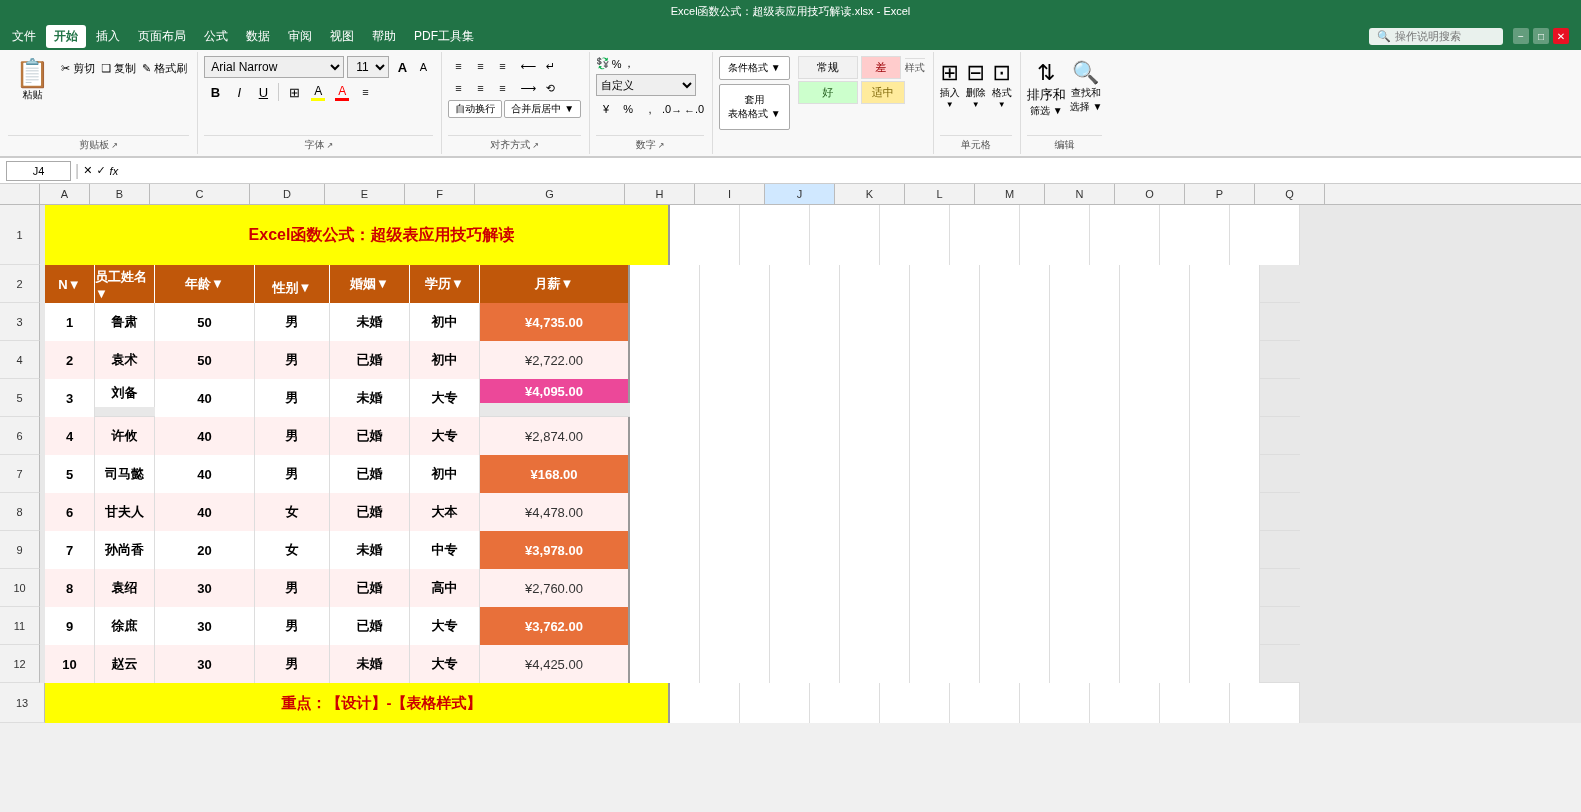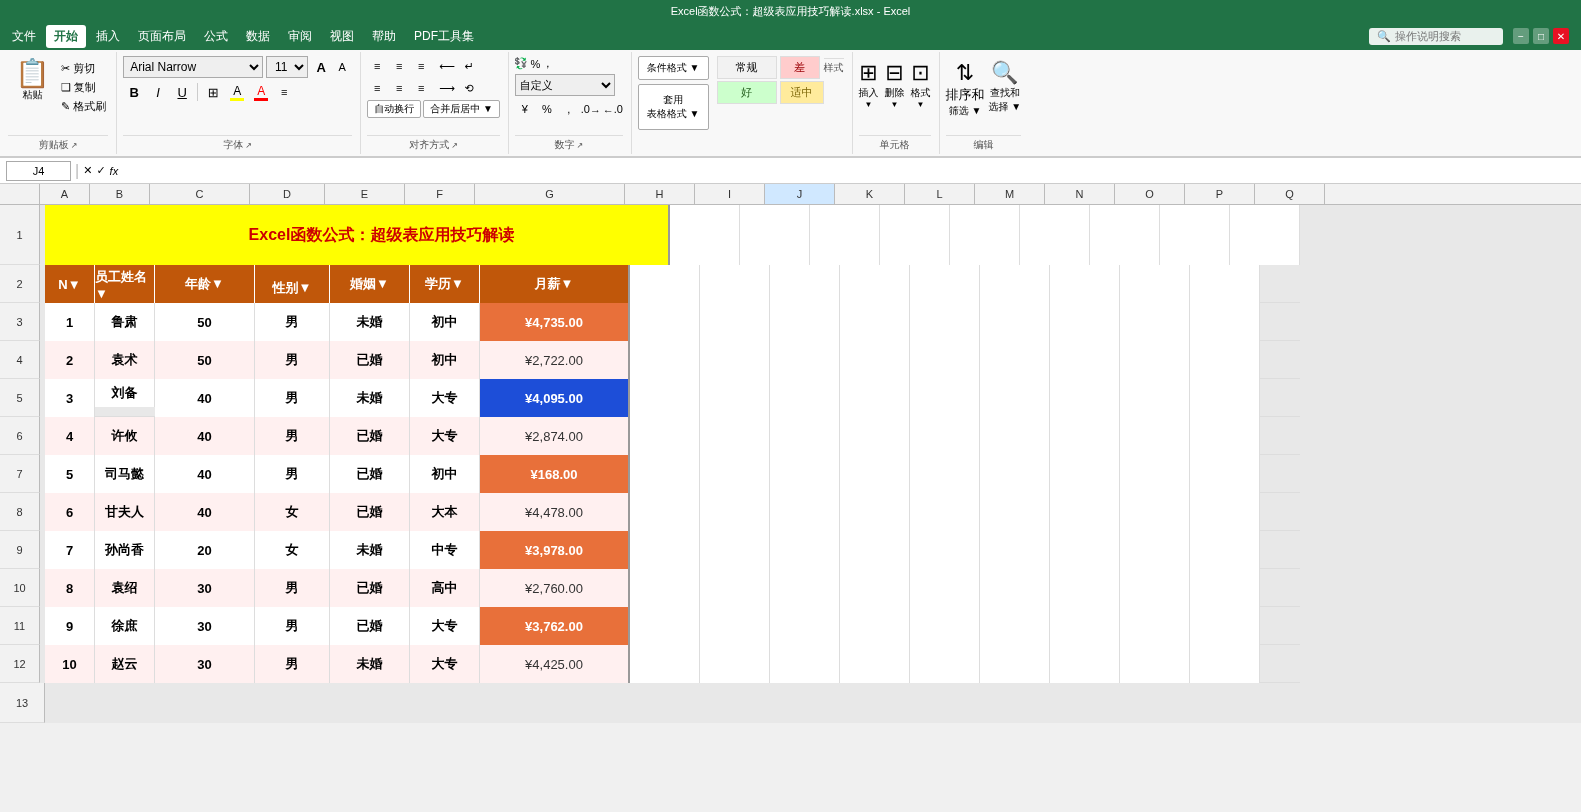--- a/index.html
+++ b/index.html
@@ -66,21 +66,21 @@
 </div>
 
 <div style="background:#f8f8f8; border-bottom:2px solid #ccc; padding:2px 4px; display:flex; height:108px;">
 
   <div style="display:flex; flex-direction:column; border-right:1px solid #ddd; padding:2px 8px 0 4px; align-items:stretch;">
     <div style="display:flex; flex:1; gap:2px; align-items:flex-start; padding-top:2px;">
       <div style="display:flex; flex-direction:column; align-items:center; cursor:pointer; padding:3px 6px; border:1px solid transparent; border-radius:3px;">
         <span style="font-size:28px; line-height:1;">📋</span>
         <span style="font-size:10px;">粘贴</span>
       </div>
-      <div style="display:flex; flex-direction:column; gap:2px; justify-content:center; padding-top:4px;">
+      <div style="display:flex; gap:2px; justify-content:center; padding-top:4px;">
         <div style="font-size:11px; cursor:pointer; white-space:nowrap; padding:1px 2px;">✂ 剪切</div>
         <div style="font-size:11px; cursor:pointer; white-space:nowrap; padding:1px 2px;">❑ 复制</div>
         <div style="font-size:11px; cursor:pointer; white-space:nowrap; padding:1px 2px;">✎ 格式刷</div>
       </div>
     </div>
     <div style="font-size:10px; color:#555; text-align:center; border-top:1px solid #ddd; padding:2px 0; margin-top:2px; display:flex; align-items:center; justify-content:center; gap:2px;">
       <span>剪贴板</span>
       <span style="font-size:8px;">↗</span>
     </div>
   </div>
@@ -378,21 +378,21 @@
     <div style="min-width:70px; width:70px; height:38px; border-right:1px solid #ddd; background:white;"></div>
     <div style="min-width:70px; width:70px; height:38px; border-right:1px solid #ddd; background:white;"></div>
   </div>
           <div style="display: flex; height: 38px; border-bottom: 1px solid rgb(221, 221, 221);">
     <div style="min-width:50px; width:50px; height:38px; border-right:1px solid #ddd; background:#FFFFFF; display:flex; align-items:center; justify-content:center; font-weight:bold; font-size:13px;">3</div>
     <div style="min-width:60px; width:60px; height:28px; border-right:1px solid #ddd; background:#FFFFFF; display:flex; align-items:center; justify-content:center; font-weight:bold; font-size:13px;">刘备</div>
     <div style="min-width:100px; width:100px; height:38px; border-right:1px solid #ddd; background:#FFFFFF; display:flex; align-items:center; justify-content:center; font-weight:bold; font-size:13px;">40</div>
     <div style="min-width:75px; width:75px; height:38px; border-right:1px solid #ddd; background:#FFFFFF; display:flex; align-items:center; justify-content:center; font-weight:bold; font-size:13px;">男</div>
     <div style="min-width:80px; width:80px; height:38px; border-right:1px solid #ddd; background:#FFFFFF; display:flex; align-items:center; justify-content:center; font-weight:bold; font-size:13px;">未婚</div>
     <div style="min-width:70px; width:70px; height:38px; border-right:1px solid #ddd; background:#FFFFFF; display:flex; align-items:center; justify-content:center; font-weight:bold; font-size:13px;">大专</div>
-    <div style="min-width:150px; width:150px; height:38px; border-right:2px solid #999; background:#1d4ed8; display:flex; align-items:center; justify-content:center; color:white; font-weight:bold; font-size:13px;">¥4,095.00</div>
+    <div style="min-width:150px; width:150px; height:24px; border-right:2px solid #999; background:#ec4899; display:flex; align-items:center; justify-content:center; color:white; font-weight:bold; font-size:13px;">¥4,095.00</div>
     <div style="min-width:70px; width:70px; height:38px; border-right:1px solid #ddd; background:white;"></div>
     <div style="min-width:70px; width:70px; height:38px; border-right:1px solid #ddd; background:white;"></div>
     <div style="min-width:70px; width:70px; height:38px; border-right:1px solid #ddd; background:white;"></div>
     <div style="min-width:70px; width:70px; height:38px; border-right:1px solid #ddd; background:white;"></div>
     <div style="min-width:70px; width:70px; height:38px; border-right:1px solid #ddd; background:white;"></div>
     <div style="min-width:70px; width:70px; height:38px; border-right:1px solid #ddd; background:white;"></div>
     <div style="min-width:70px; width:70px; height:38px; border-right:1px solid #ddd; background:white;"></div>
     <div style="min-width:70px; width:70px; height:38px; border-right:1px solid #ddd; background:white;"></div>
     <div style="min-width:70px; width:70px; height:38px; border-right:1px solid #ddd; background:white;"></div>
   </div>
@@ -517,15 +517,30 @@
     <div style="min-width:70px; width:70px; height:38px; border-right:1px solid #ddd; background:white;"></div>
     <div style="min-width:70px; width:70px; height:38px; border-right:1px solid #ddd; background:white;"></div>
     <div style="min-width:70px; width:70px; height:38px; border-right:1px solid #ddd; background:white;"></div>
     <div style="min-width:70px; width:70px; height:38px; border-right:1px solid #ddd; background:white;"></div>
     <div style="min-width:70px; width:70px; height:38px; border-right:1px solid #ddd; background:white;"></div>
     <div style="min-width:70px; width:70px; height:38px; border-right:1px solid #ddd; background:white;"></div>
     <div style="min-width:70px; width:70px; height:38px; border-right:1px solid #ddd; background:white;"></div>
   </div>
         </div>
 
+      <div style="display:flex; height:40px; border-bottom:1px solid #ddd;">
+        <div style="min-width:50px; width:50px; height:40px; border-right:1px solid #FFFF00; background:#FFFF00;"></div>
+        <div style="min-width:575px; width:575px; height:40px; background:#FFFF00; border-right:2px solid #999; display:flex; align-items:center; justify-content:center;">
+          <span style="color:#CC0000; font-weight:bold; font-size:15px;">重点：【设计】-【表格样式】</span>
+        </div>
+        <div style="min-width:70px; width:70px; height:40px; border-right:1px solid #ddd; background:white;"></div>
+        <div style="min-width:70px; width:70px; height:40px; border-right:1px solid #ddd; background:white;"></div>
+        <div style="min-width:70px; width:70px; height:40px; border-right:1px solid #ddd; background:white;"></div>
+        <div style="min-width:70px; width:70px; height:40px; border-right:1px solid #ddd; background:white;"></div>
+        <div style="min-width:70px; width:70px; height:40px; border-right:1px solid #ddd; background:white;"></div>
+        <div style="min-width:70px; width:70px; height:40px; border-right:1px solid #ddd; background:white;"></div>
+        <div style="min-width:70px; width:70px; height:40px; border-right:1px solid #ddd; background:white;"></div>
+        <div style="min-width:70px; width:70px; height:40px; border-right:1px solid #ddd; background:white;"></div>
+        <div style="min-width:70px; width:70px; height:40px; border-right:1px solid #ddd; background:white;"></div>
+      </div>
     </div>
   </div>
 </div>
 
 </body></html>

